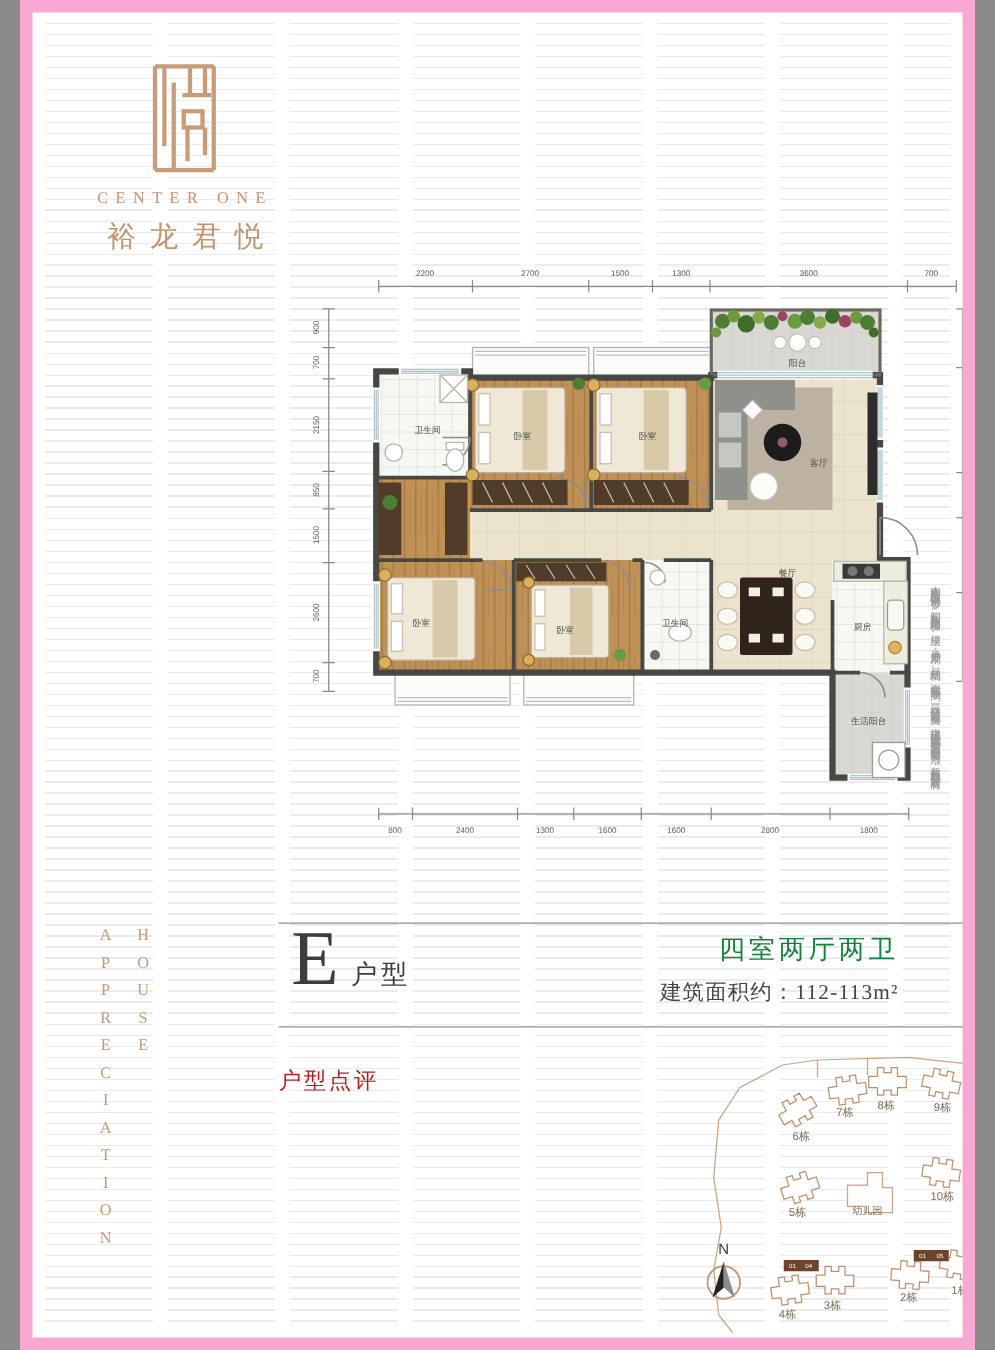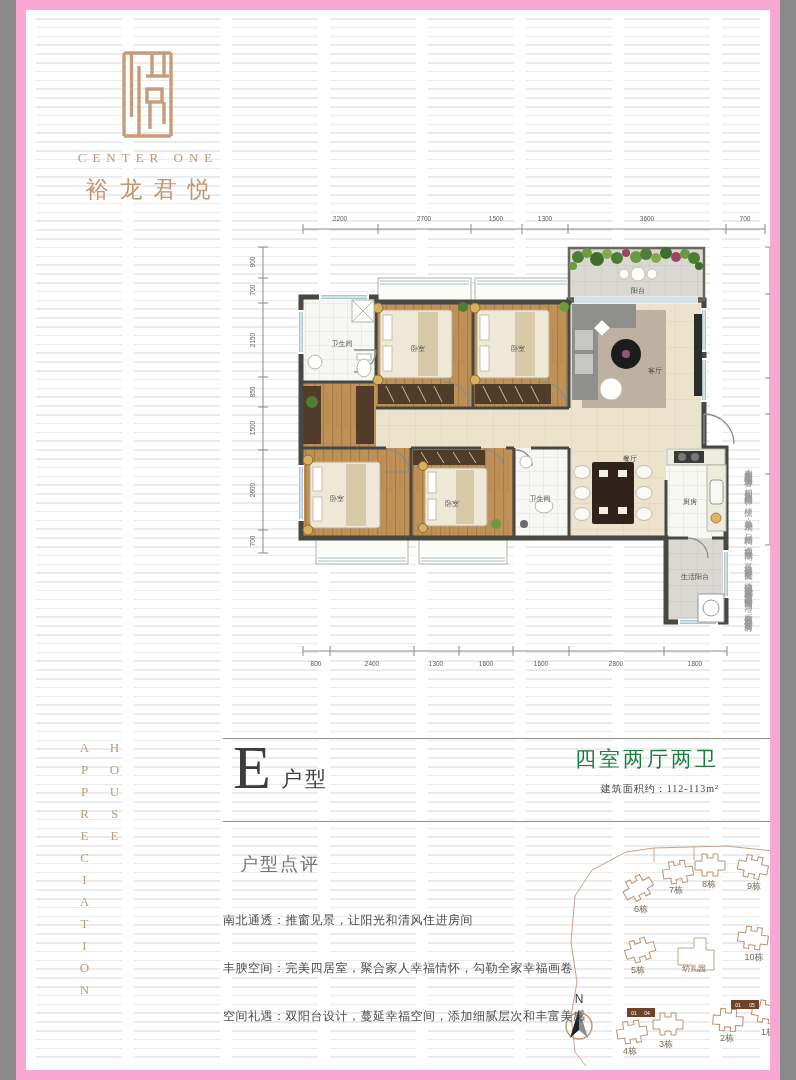--- a/index.html
+++ b/index.html
@@ -29,23 +29,23 @@
     font-size:8.5px;letter-spacing:1px;color:#9a9a9a;z-index:3;line-height:14px;}
   
   .rule{position:absolute;left:197px;width:548px;height:1px;background:#8f8f8f;z-index:3;}
   .rule.r1{top:728px;}
   .rule.r2{top:811px;}
   .unit-title{position:absolute;left:207px;top:726px;z-index:3;color:#3d3d3d;display:flex;align-items:flex-end;}
   .unit-letter{font-family:"Liberation Serif",serif;font-size:62px;line-height:62px;}
   .unit-suffix{font-family:"Liberation Serif",serif;font-size:21px;line-height:38px;margin-left:10px;letter-spacing:3px;}
   .unit-right{position:absolute;right:51px;top:735px;text-align:right;z-index:3;}
   .unit-config{font-family:"Liberation Serif",serif;font-size:21px;letter-spacing:3px;color:#15803d;}
-  .unit-area{font-family:"Liberation Serif",serif;font-size:10px;color:#444;margin-top:9px;letter-spacing:1px;}
+  .unit-area{font-family:"Liberation Serif",serif;font-size:17px;color:#444;margin-top:9px;letter-spacing:1px;}
   
-  .review-h{position:absolute;left:214px;top:842px;font-family:Liberation Serif, serif;font-size:18px;letter-spacing:2px;color:#737373;z-index:3;}
+  .review-h{position:absolute;left:197px;top:842px;font-family:Liberation Serif, serif;font-size:18px;letter-spacing:2px;color:#b91c1c;z-index:3;}
   .review-list{position:absolute;left:197px;top:902px;width:340px;z-index:3;}
   .review-list p{margin:0 0 31px 0;font-size:12px;color:#4a4a4a;letter-spacing:0.5px;white-space:nowrap;}
   
   .dim{font-size:6.5px;fill:#5a5a5a;font-family:"Liberation Sans",sans-serif;}
   .rlabel{font-size:7px;fill:#4a4a46;font-family:"Liberation Sans",sans-serif;}
   .blabel{font-size:9px;fill:#7b6a57;font-family:"Liberation Sans",sans-serif;}
   .klabel{font-size:8px;fill:#7b6a57;font-family:"Liberation Sans",sans-serif;}
   .nlabel{font-size:12px;fill:#3c3c3c;font-family:"Liberation Sans",sans-serif;}
   .ulabel{font-size:5px;fill:#ffffff;font-family:"Liberation Sans",sans-serif;}
   .bld{stroke:#bb906f;fill:#ffffff;stroke-width:1;}
@@ -401,18 +401,13 @@
   <div class="unit-title">
     <span class="unit-letter">E</span>
     <span class="unit-suffix">户型</span>
   </div>
   <div class="unit-right">
     <div class="unit-config">四室两厅两卫</div>
     <div class="unit-area">建筑面积约：112-113m²</div>
   </div>
 
   <div class="review-h">户型点评</div>
-  <div class="review-list">
-    <p>南北通透：推窗见景，让阳光和清风住进房间</p>
-    <p>丰腴空间：完美四居室，聚合家人幸福情怀，勾勒全家幸福画卷</p>
-    <p>空间礼遇：双阳台设计，蔓延幸福空间，添加细腻层次和丰富美感</p>
-  </div>
 </div>
 
 </body></html>

